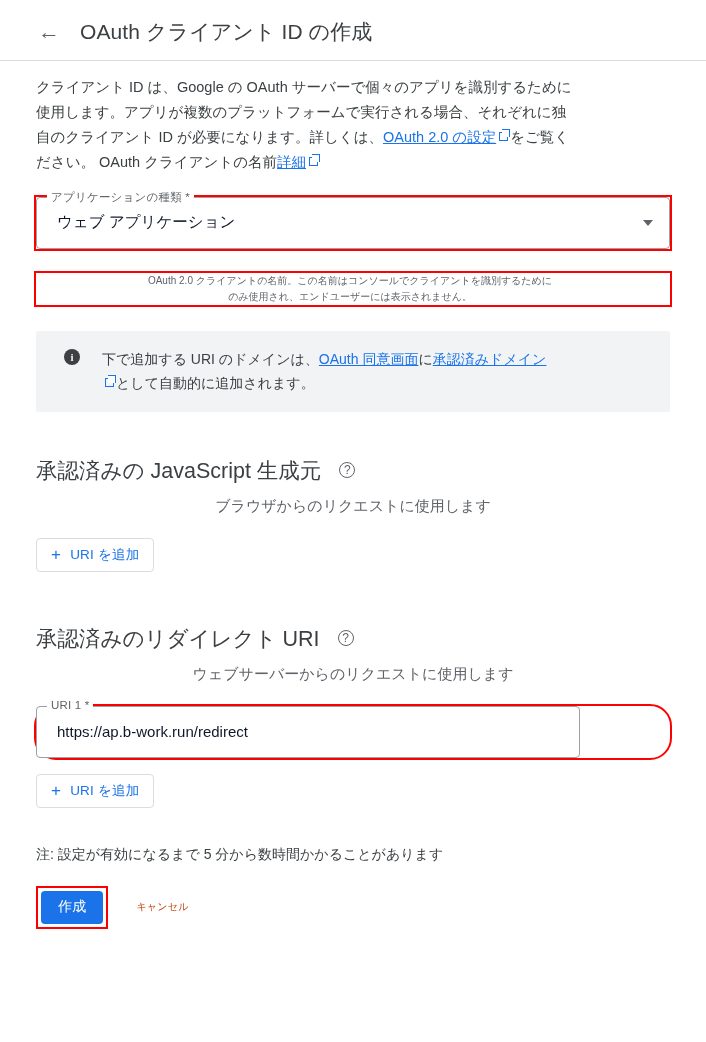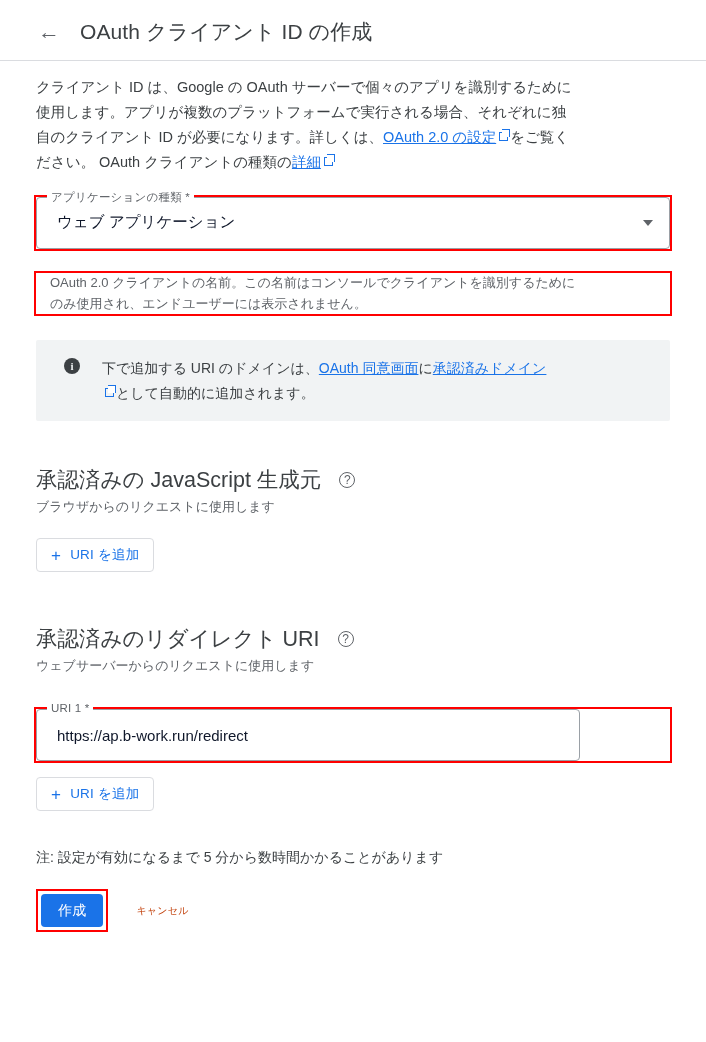--- a/index.html
+++ b/index.html
@@ -131,25 +131,26 @@
     position: absolute;
     right: 16px;
     top: 50%;
     transform: translateY(-50%);
     width: 0; height: 0;
     border-left: 5.5px solid transparent;
     border-right: 5.5px solid transparent;
     border-top: 6.5px solid #5f6368;
   }
   .helper {
-    font-size: 13px;
+    font-size: 10px;
     color: #5f6368;
     line-height: 1.6;
     margin: 7px 0 0 14px;
     max-width: 600px;
+    text-align: center;
   }
 
   
   .info-banner {
     margin-top: 26px;
     background: #f1f3f4;
     display: flex;
     align-items: flex-start;
     padding: 16px 18px 16px 16px;
     border-radius: 2px;
@@ -191,23 +192,24 @@
     border: 1.4px solid #5f6368;
     border-radius: 50%;
     color: #5f6368;
     font-size: 12px;
     line-height: 14px;
     text-align: center;
     margin-left: 10px;
     vertical-align: 3px;
   }
   .section-sub {
-    font-size: 13px;
-    color: #5f6368;
-    margin-top: 4px;
+    font-size: 15px;
+    color: #5f6368;
+    margin-top: 12px;
+    text-align: center;
   }
 
   .add-uri-btn {
     margin-top: 22px;
     display: inline-flex;
     align-items: center;
     height: 34px;
     padding: 0 14px;
     border: 1px solid #dadce0;
     border-radius: 4px;
@@ -274,21 +276,21 @@
   </div>
   <div class="divider"></div>
 
   <div class="body">
 
     
     <div class="desc">
       <span>クライアント ID は、Google の OAuth サーバーで個々のアプリを識別するために</span><br>
       <span>使用します。アプリが複数のプラットフォームで実行される場合、それぞれに独</span><br>
       <span>自のクライアント ID が必要になります。詳しくは、</span><a class="link">OAuth 2.0 の設定</a><span class="ext-icon"></span><span>をご覧く</span><br>
-      <span>ださい。 OAuth クライアントの種類の</span><a class="link">詳細</a><span class="ext-icon"></span>
+      <span>ださい。 OAuth クライアントの名前</span><a class="link">詳細</a><span class="ext-icon"></span>
     </div>
 
     
     <div class="field-wrap redbox">
       <div class="outlined">
         <span class="legend">アプリケーションの種類 *</span>
         <span class="field-value">ウェブ アプリケーション</span>
         <span class="dropdown-arrow"></span>
       </div>
     </div>
@@ -321,21 +323,21 @@
       <span>URI を追加</span>
     </div>
 
     
     <div class="section-title" style="margin-top:52px;">
       <span>承認済みのリダイレクト URI</span>
       <span class="help-icon">?</span>
     </div>
     <div class="section-sub">ウェブサーバーからのリクエストに使用します</div>
 
-    <div class="field-wrap redbox" style="margin-top:34px;">
+    <div class="field-wrap redbox" style="margin-top:22px;border-radius:20px;">
       <div class="outlined" style="width:544px;">
         <span class="legend">URI 1 *</span>
         <span class="field-value small">https://ap.b-work.run/redirect</span>
       </div>
     </div>
 
     <div class="add-uri-btn" style="margin-top:16px;">
       <span class="plus">+</span>
       <span>URI を追加</span>
     </div>

